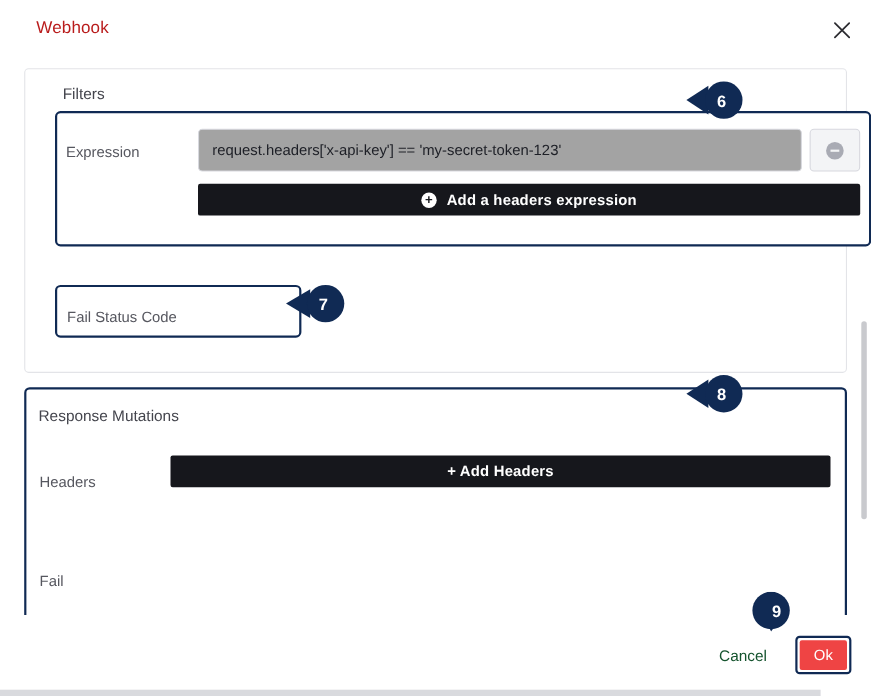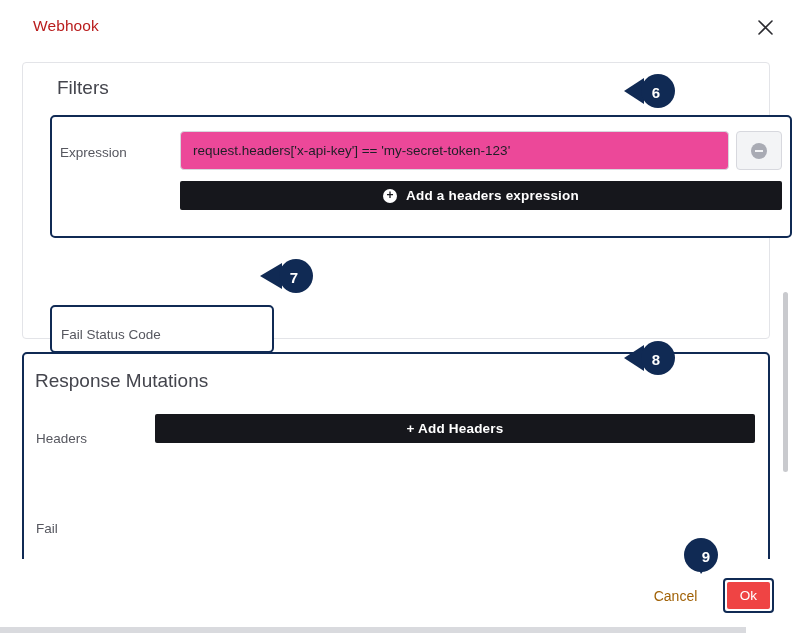--- a/index.html
+++ b/index.html
@@ -60,52 +60,51 @@
     border-radius: 4px;
   }
 
   
   .filters-panel {
     left: 22px; top: 8px;
     width: 748px; height: 277px;
   }
   .panel-legend {
     position: absolute;
-    font-size: 19px;
+    font-size: 14px;
     color: #44454d;
     text-align: center;
   }
   .filters-legend { left: 34px; top: 14px; }
 
   
   .filters-group {
     position: absolute;
     left: 27px; top: 38px;
     width: 742px; height: 123px;
     border: 2.5px solid #102a54;
     border-radius: 5px;
     background: #ffffff;
-    margin-top: 14px;
   }
 
   .row-label {
     position: absolute;
     font-size: 13.5px;
     color: #56575f;
   }
 
   .expr-label { left: 8px; top: 28px; }
 
   .expr-input {
     position: absolute;
     left: 128px; top: 14px;
     width: 549px; height: 39px;
     border: 1px solid #d7d8de;
     border-radius: 4px;
-    background: #ec4899;
+    background: #a3a3a3;
     font-family: "Liberation Sans", sans-serif;
     font-size: 13.5px;
     color: #1d1f26;
     padding: 0 12px;
     outline: none;
   }
   .remove-btn {
     position: absolute;
     left: 684px; top: 14px;
     width: 46px; height: 39px;
@@ -160,21 +159,20 @@
   }
 
   
   .fail-group {
     position: absolute;
     left: 27px; top: 196px;
     width: 224px; height: 48px;
     border: 2.5px solid #102a54;
     border-radius: 5px;
     background: #ffffff;
-    margin-top: 46px;
   }
   .fail-label { left: 9px; top: 20px; }
   .fail-input {
     position: absolute;
     left: 129px; top: 9px;
     width: 87px; height: 40px;
     border: 1px solid #d7d8de;
     border-radius: 4px;
     background: #ffffff;
     font-family: "Liberation Sans", sans-serif;
@@ -221,21 +219,21 @@
     width: 792px; height: 66px;
   }
   .cancel-btn {
     position: absolute;
     left: 638px; top: 21px;
     width: 75px; height: 32px;
     background: #ffffff;
     border: none;
     font-family: "Liberation Sans", sans-serif;
     font-size: 14px;
-    color: #a16207;
+    color: #14532d;
     cursor: pointer;
   }
   .ok-wrap {
     position: absolute;
     left: 723px; top: 578px;
     width: 51px; height: 35px;
     border: 2.5px solid #102a54;
     border-radius: 4px;
     padding: 2px;
     background: #ffffff;

